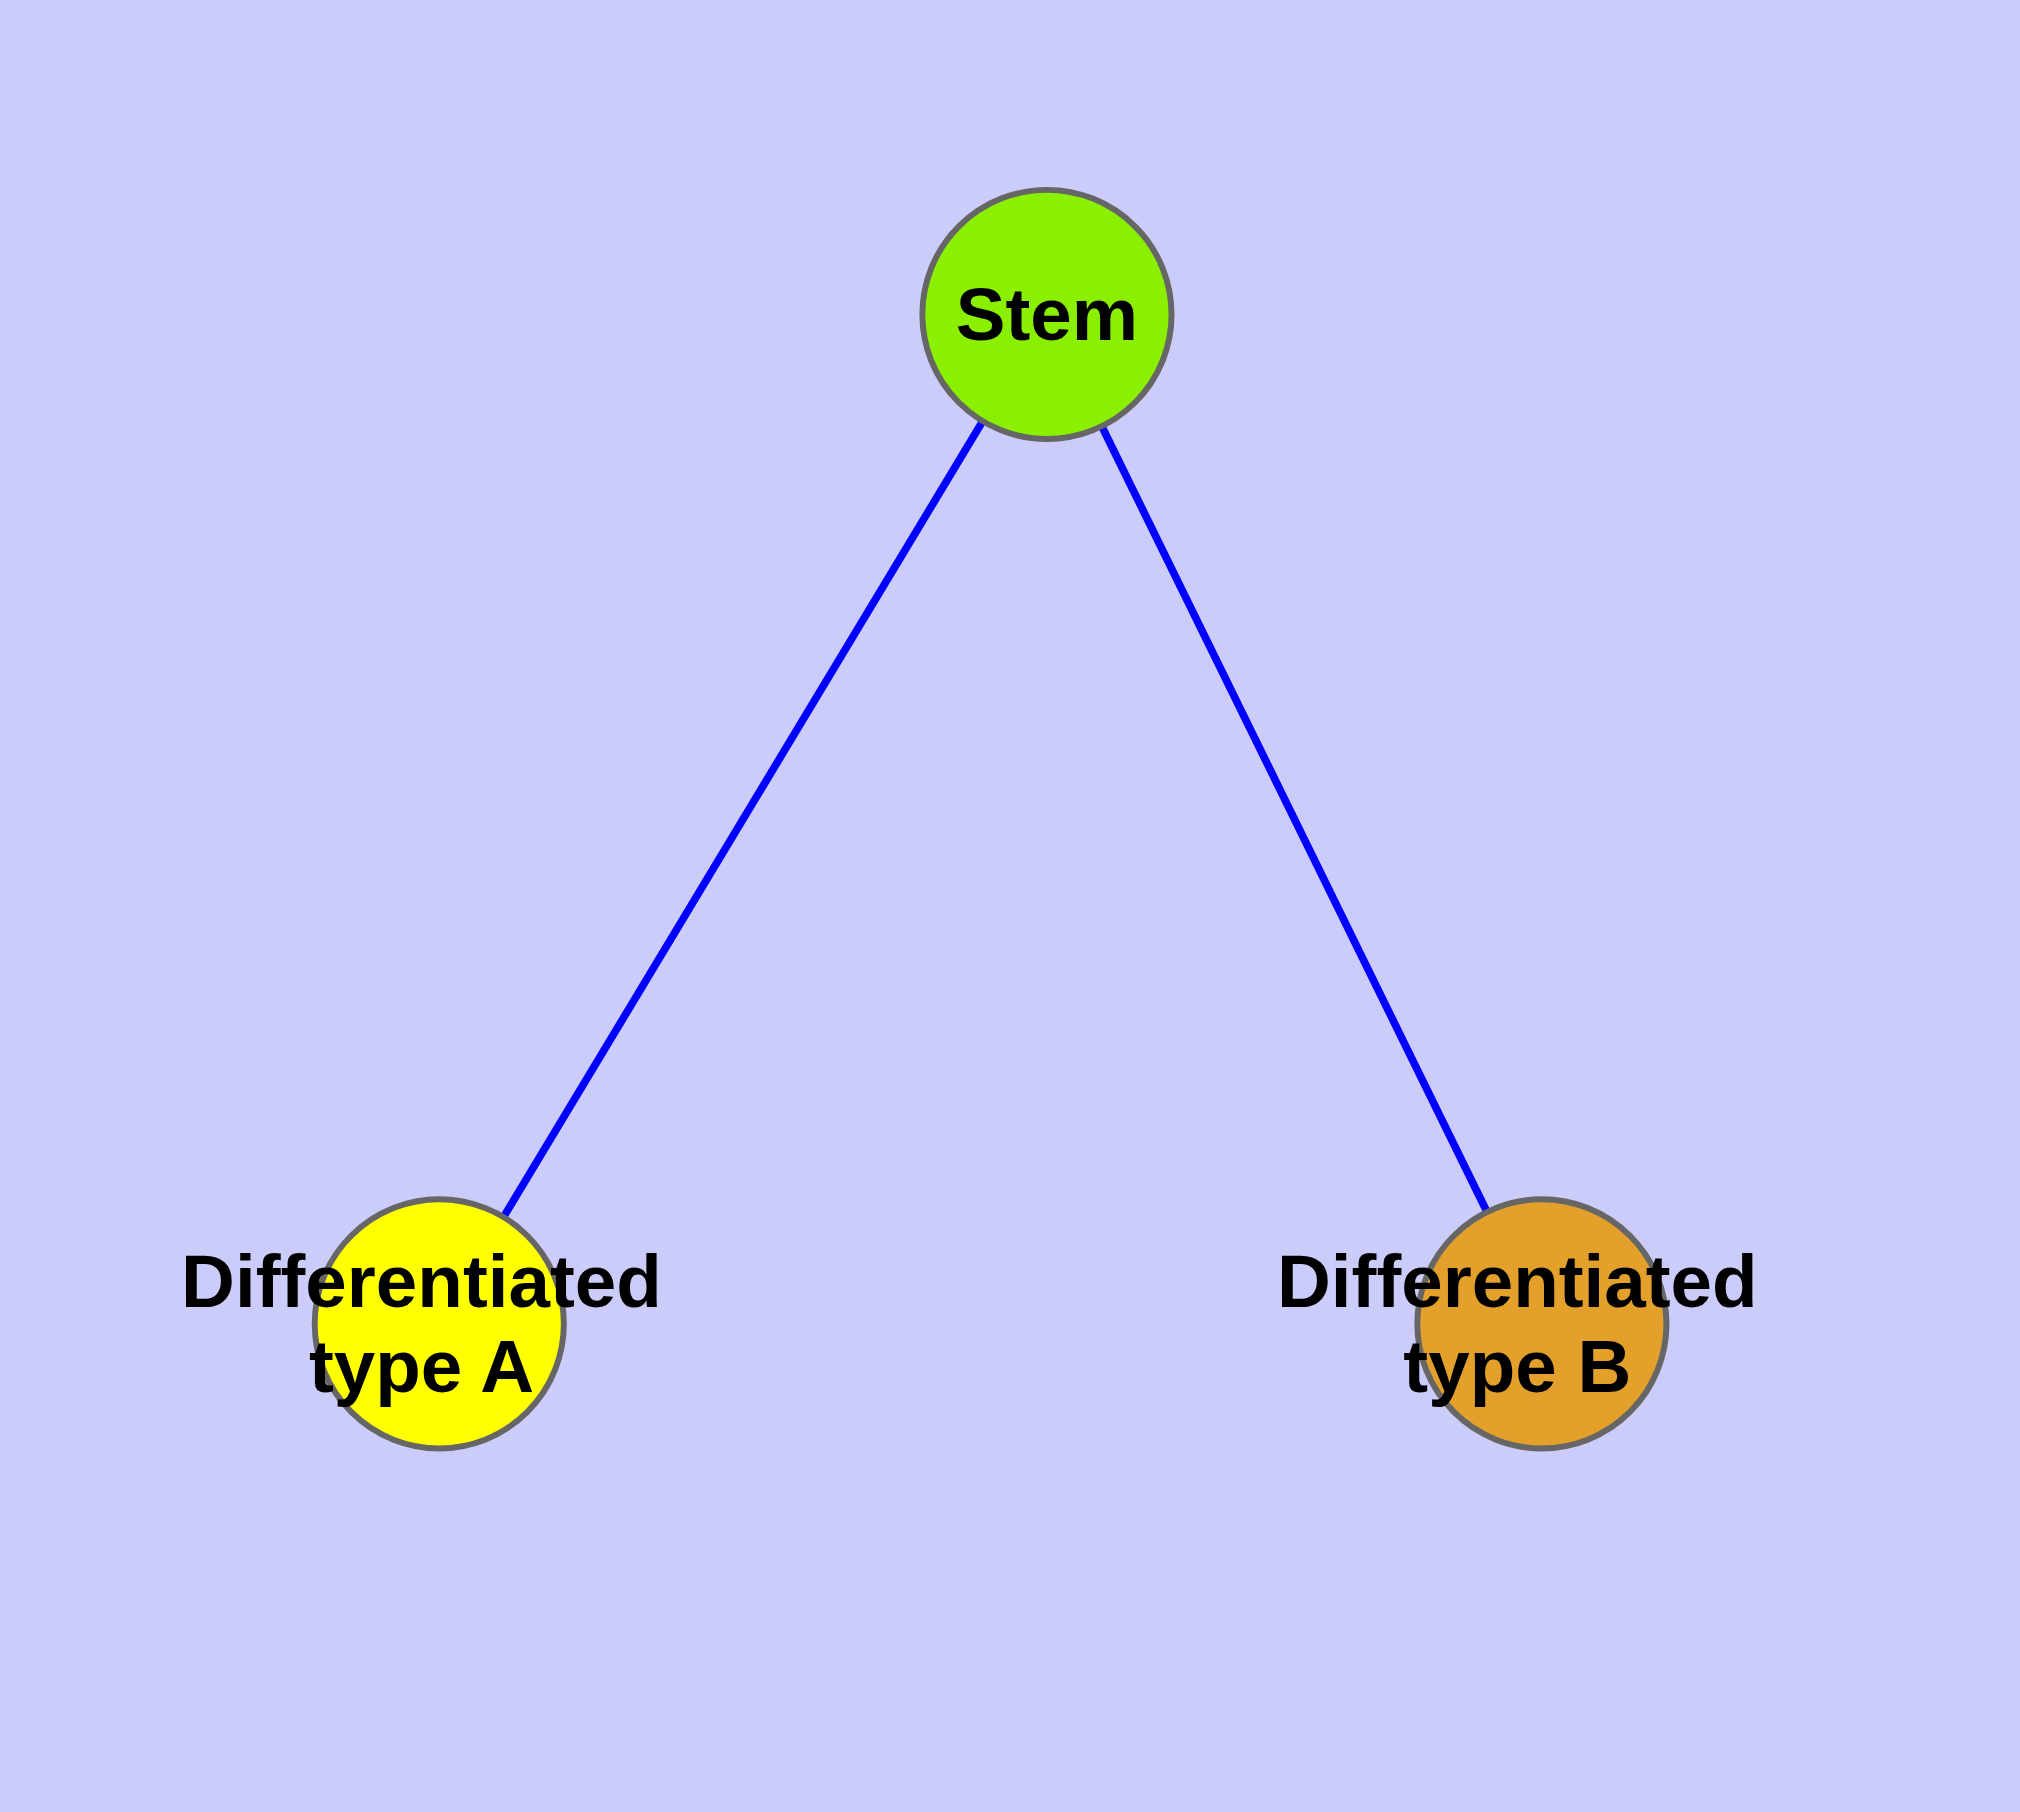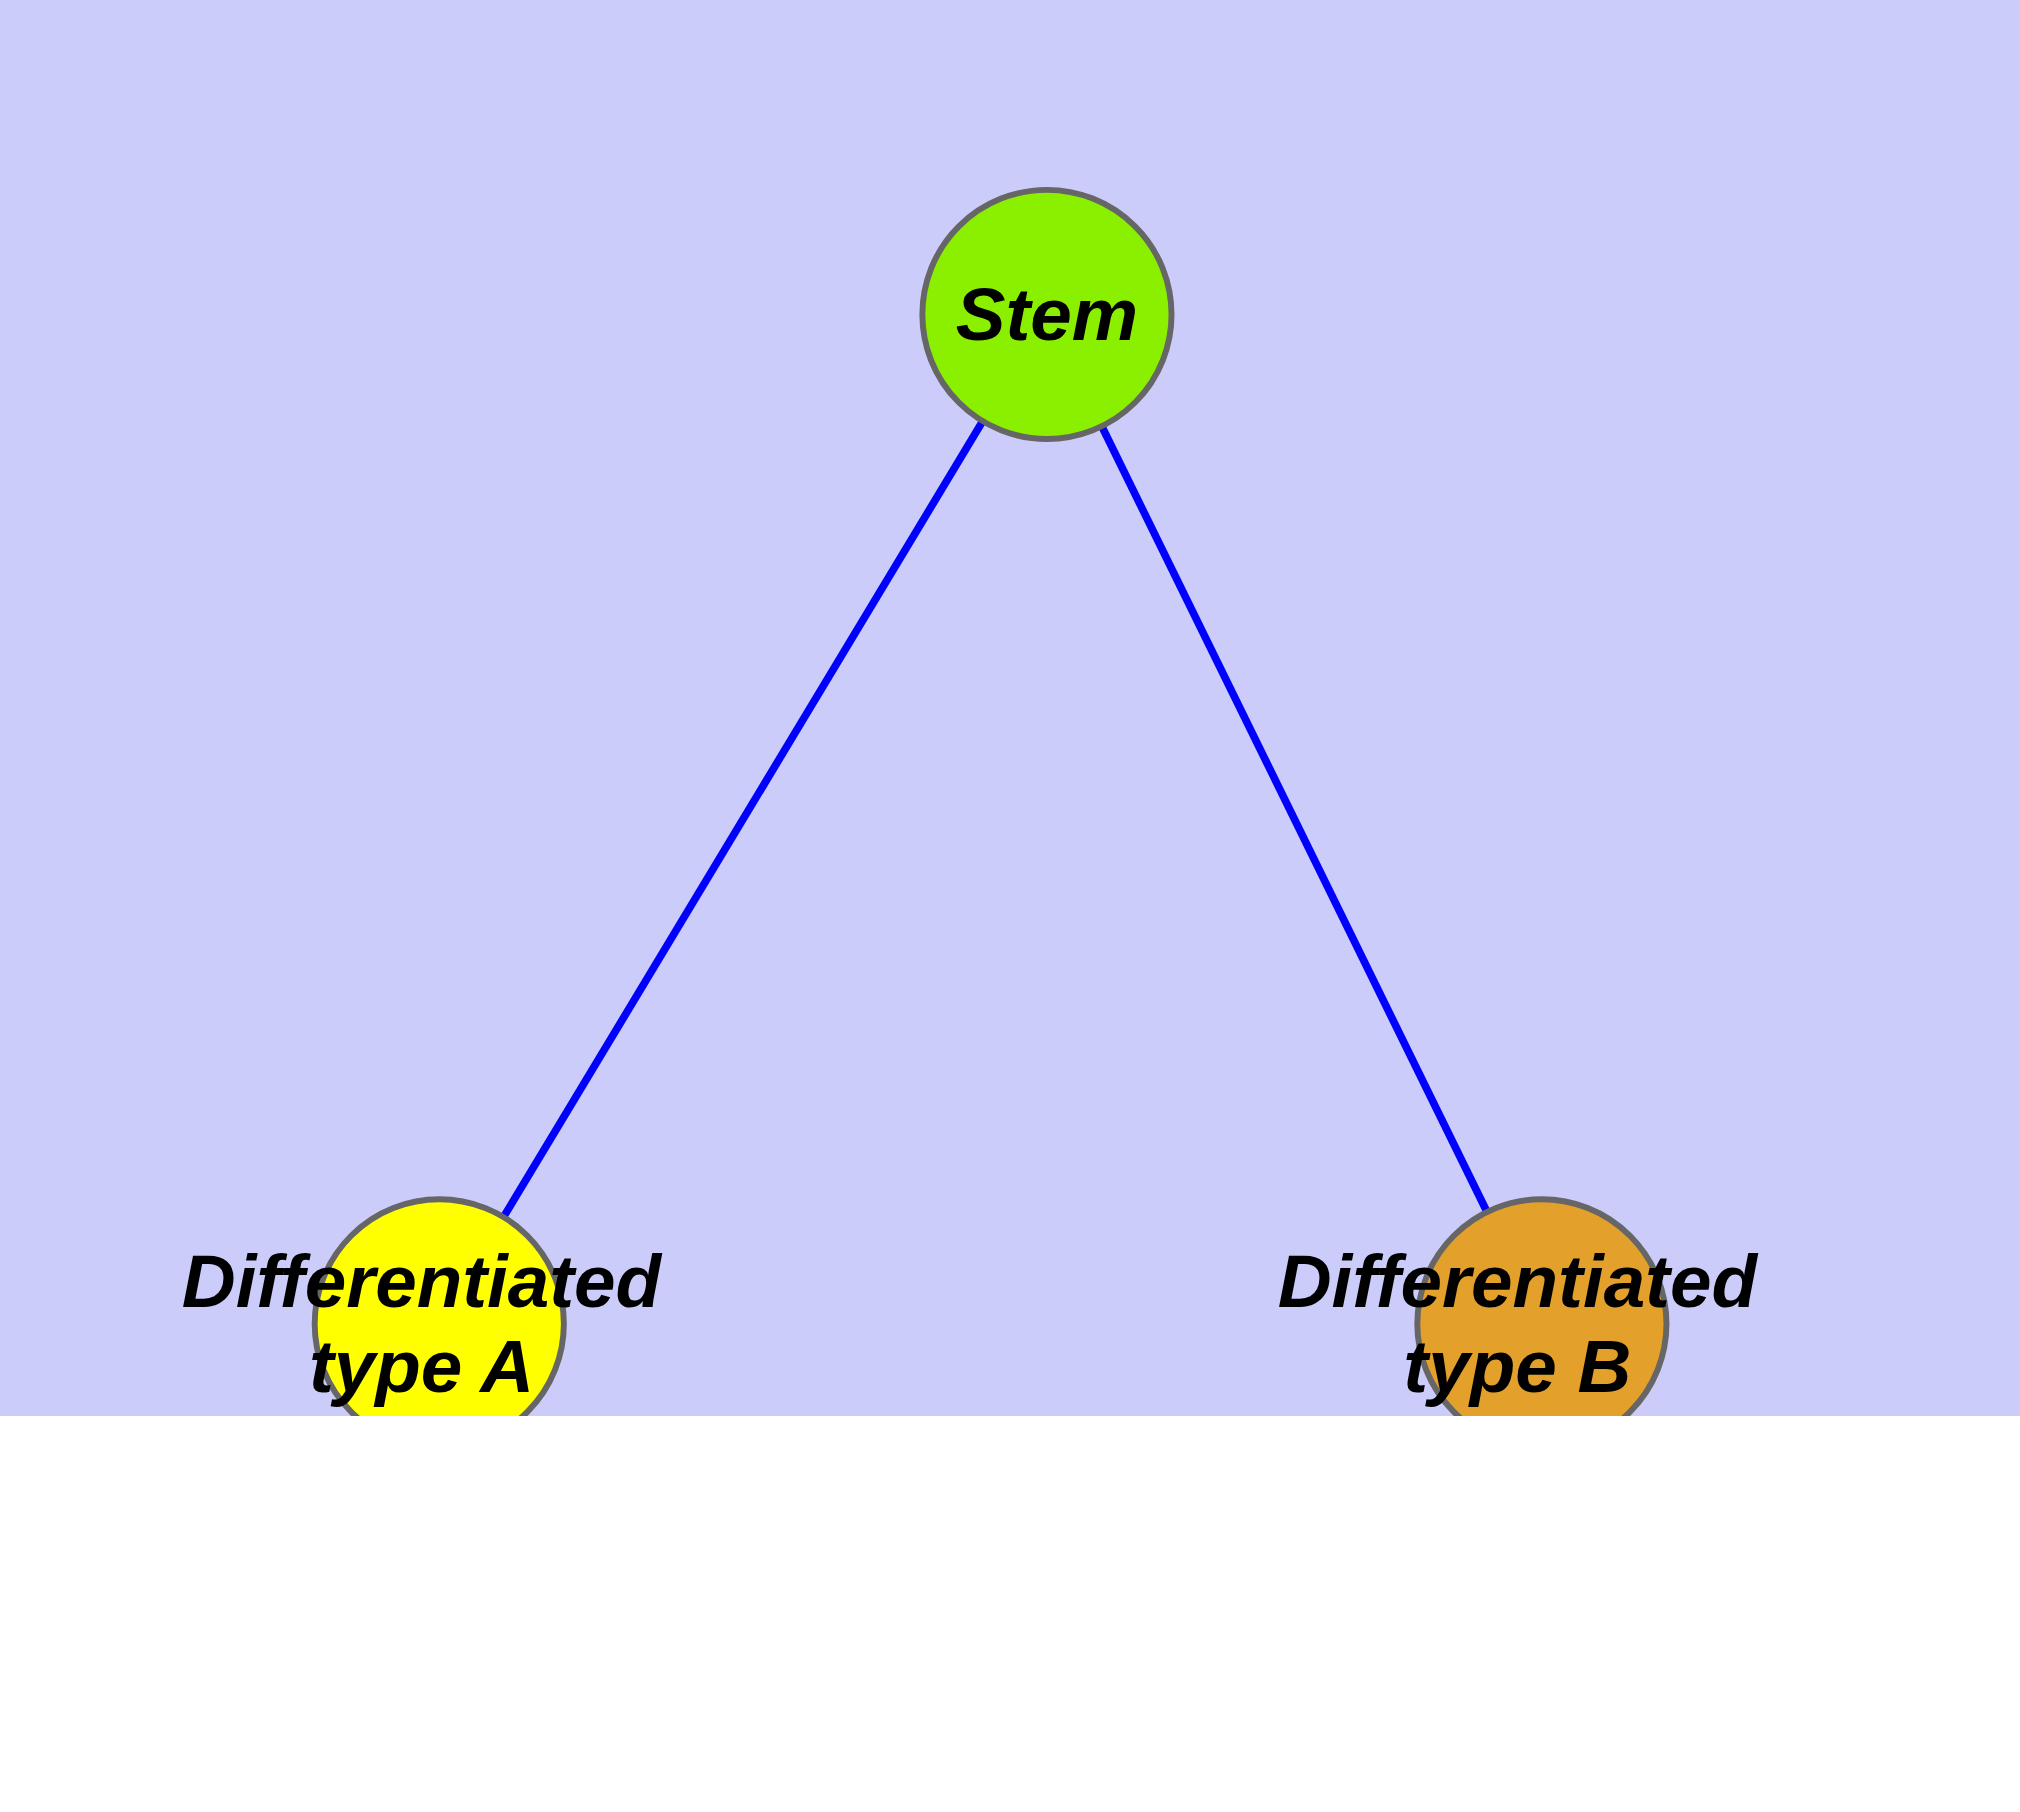--- a/index.html
+++ b/index.html
@@ -3,24 +3,23 @@
 <meta charset="utf-8">
 <style>
   html, body {
     margin: 0;
     padding: 0;
     background: #ffffff;
   }
   #canvas {
     position: relative;
     width: 2021px;
-    height: 1416px;
+    height: 1812px;
     overflow: hidden;
     font-family: "Liberation Sans", sans-serif;
-    font-style: italic;
   }
   #graph-svg {
     position: absolute;
     left: 0;
     top: 0;
     width: 2021px;
     height: 1812px;
     display: block;
   }
   .node-label {

